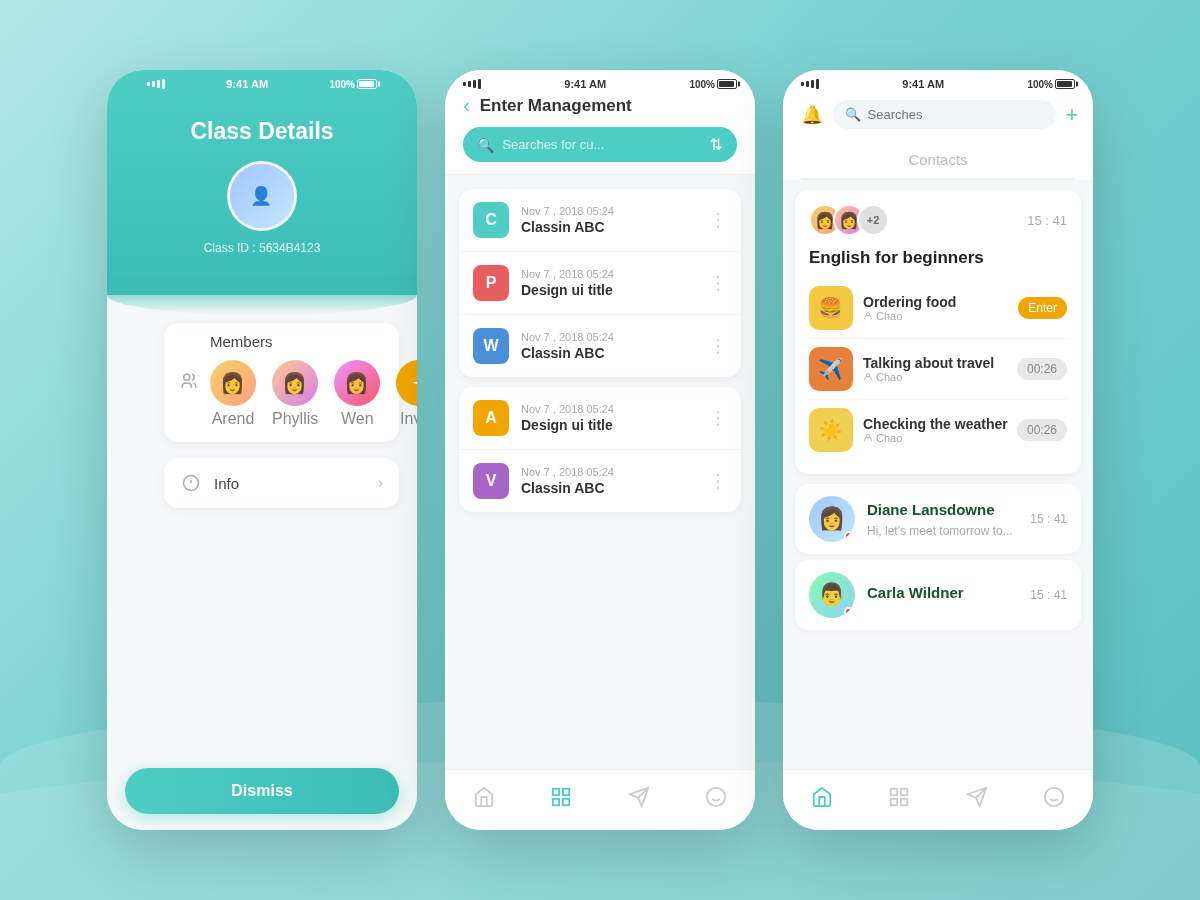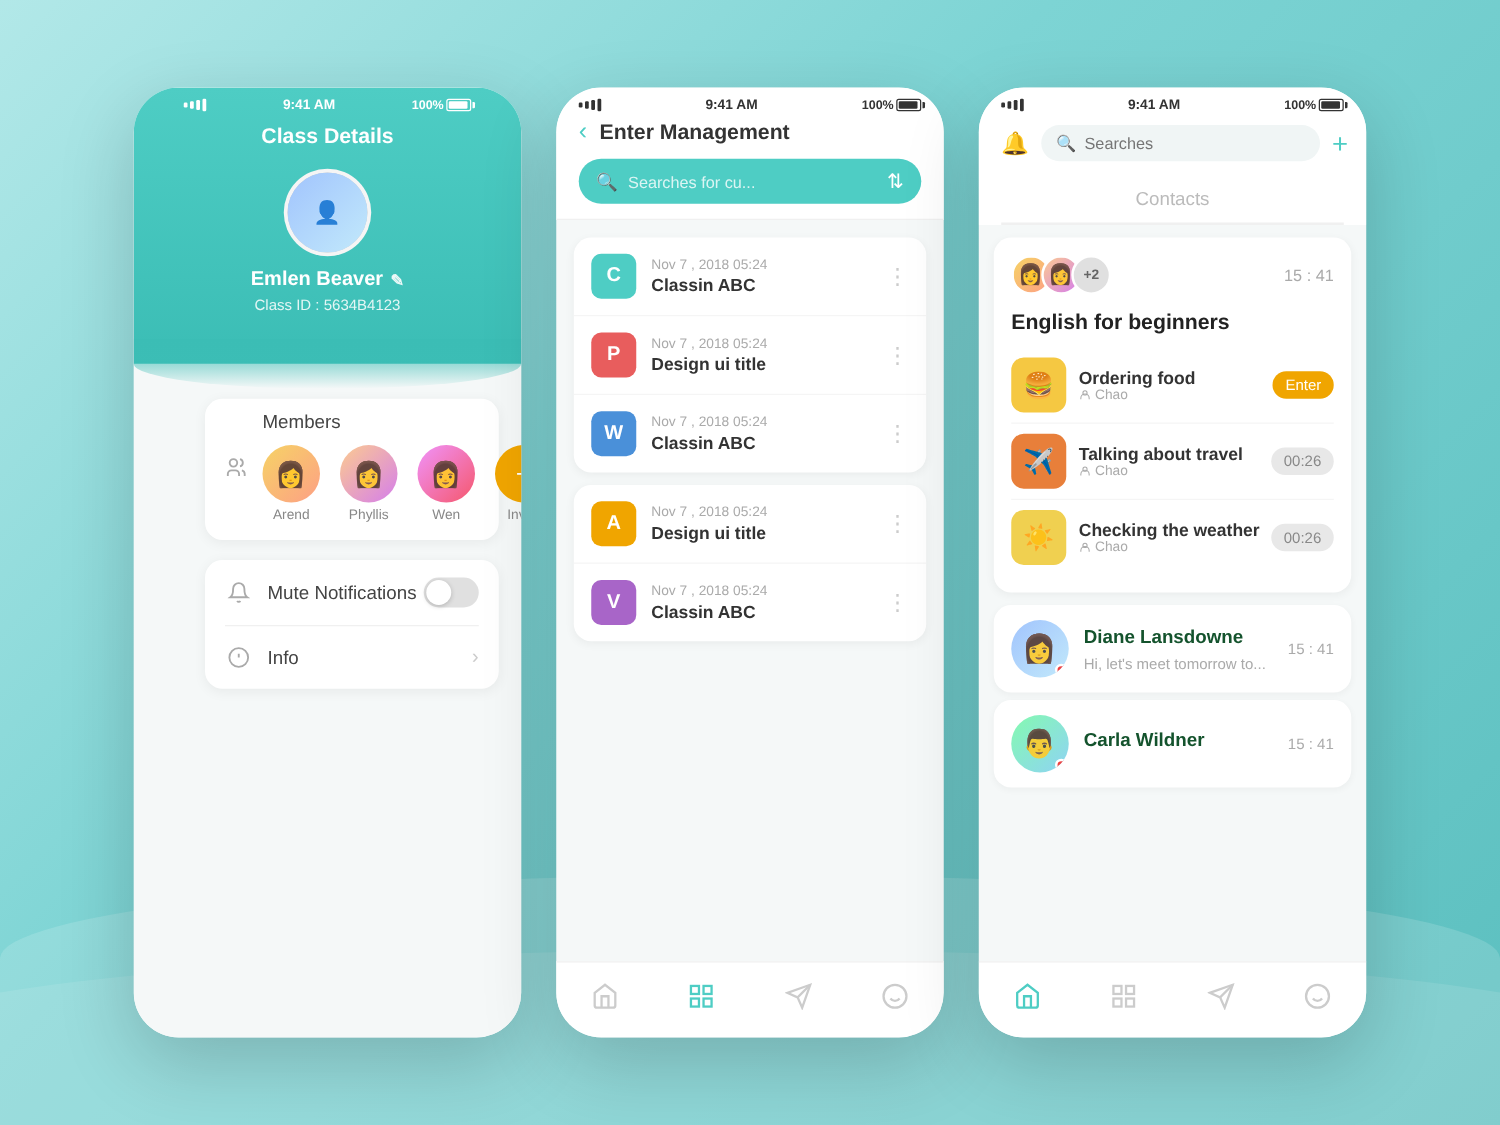--- a/index.html
+++ b/index.html
@@ -91,23 +91,23 @@
     
     .phone1-header {
       background: linear-gradient(180deg, #4ecdc4 0%, #3bbdb5 100%);
       padding: 0 20px 40px;
       text-align: center;
       position: relative;
     }
     .phone1-header .status-bar { color: #fff; }
     .class-title {
       color: #fff;
-      font-size: 17px;
+      font-size: 23px;
       font-weight: 600;
-      margin: 5px 0 16px;
+      margin: 24px 0 16px;
     }
     .avatar-circle {
       width: 70px; height: 70px;
       border-radius: 50%;
       border: 3px solid rgba(255,255,255,0.8);
       margin: 0 auto 10px;
       overflow: hidden;
       background: #ccc;
     }
     .user-name {
@@ -184,21 +184,21 @@
     }
     .member-avatar {
       width: 46px; height: 46px; border-radius: 50%; overflow: hidden;
       background: #ddd;
     }
     .member-avatar.invite-btn {
       background: #f0a500;
       display: flex; align-items: center; justify-content: center;
       color: #fff; font-size: 22px; font-weight: 300;
     }
-    .member-name { font-size: 11px; color: #888; text-align: center; }
+    .member-name { font-size: 16px; color: #888; text-align: center; }
 
     .dismiss-btn {
       background: linear-gradient(90deg, #4ecdc4, #3bbdb5);
       color: #fff;
       border: none;
       border-radius: 28px;
       padding: 14px;
       width: 100%;
       font-size: 16px;
       font-weight: 600;
@@ -434,24 +434,20 @@
           </div>
       </div>
     </div>
 
     <div class="class-title">Class Details</div>
 
     <div class="avatar-circle">
       <div class="av-bg2 av-face" style="width:100%;height:100%">👤</div>
     </div>
 
-    <div class="user-name">
-      <span>Emlen Beaver</span>
-      <span class="edit-icon">✎</span>
-    </div>
     <div class="class-id">Class ID : 5634B4123</div>
   </div>
 
   <div class="phone1-body">
 
     <div class="menu-card">
       <div class="menu-item members-section">
         <div class="menu-icon">
           <svg width="18" height="18" viewBox="0 0 24 24" fill="none" stroke="#aaa" stroke-width="2">
             <circle cx="9" cy="7" r="4"></circle>
@@ -487,40 +483,31 @@
           </div>
         </div>
         <div class="menu-arrow">›</div>
       </div>
     </div>
 
     <div class="menu-card">
       <div class="menu-item">
         <div class="menu-icon">
           <svg width="18" height="18" viewBox="0 0 24 24" fill="none" stroke="#aaa" stroke-width="2">
-            <path d="M18 8A6 6 0 0 0 6 8c0 7-3 9-3 9h18s-3-2-3-9"></path>
-            <path d="M13.73 21a2 2 0 0 1-3.46 0"></path>
-          </svg>
-        </div>
-        <span class="menu-label">Mute Notifications</span>
-        <div class="menu-toggle"></div>
-      </div>
-      <div class="menu-item">
-        <div class="menu-icon">
-          <svg width="18" height="18" viewBox="0 0 24 24" fill="none" stroke="#aaa" stroke-width="2">
             <circle cx="12" cy="12" r="10"></circle>
             <line x1="12" y1="8" x2="12" y2="12"></line>
             <line x1="12" y1="16" x2="12.01" y2="16"></line>
           </svg>
         </div>
         <span class="menu-label">Info</span>
         <div class="menu-arrow">›</div>
       </div>
     </div>
 
+    <button class="dismiss-btn">Dismiss</button>
   </div>
 </div>
 
 <div class="phone phone2">
   <div class="phone2-header">
     <div class="status-bar dark">
       <div class="status-signal">
         <span></span>
           <span></span>
           <span></span>

